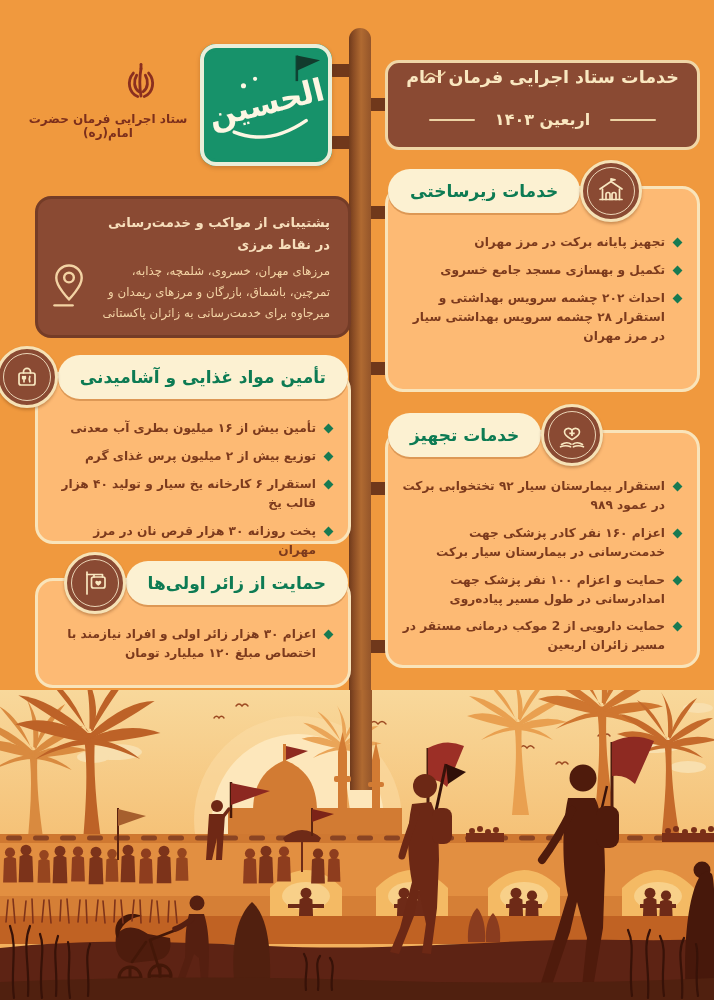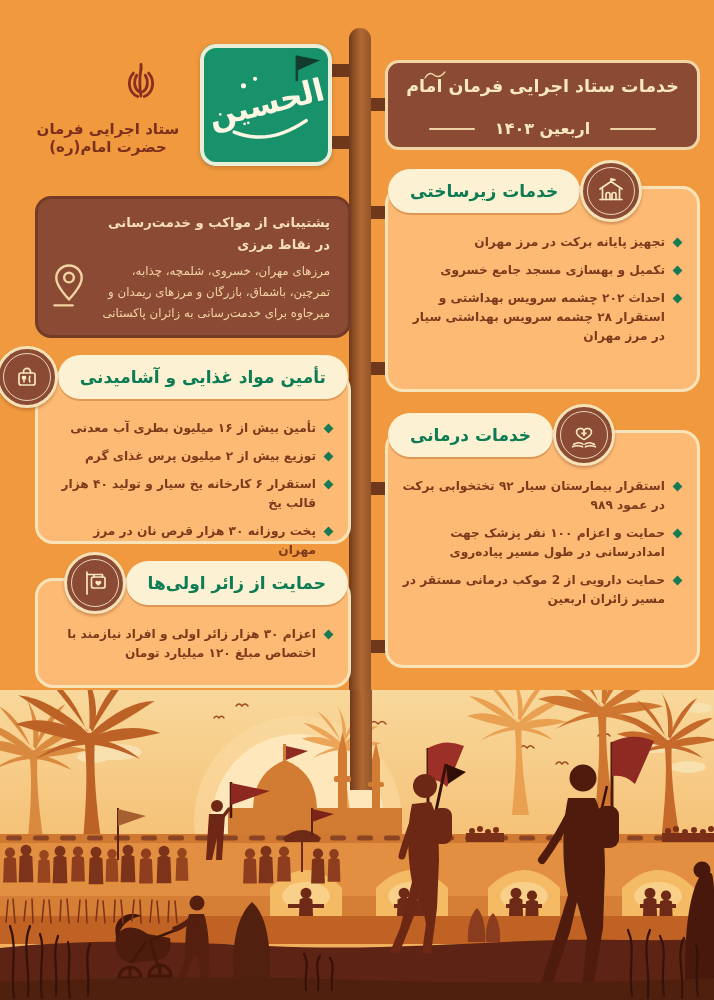--- a/index.html
+++ b/index.html
@@ -19,27 +19,27 @@
   .arm.r{left:366px;width:26px;}
   .arm.l{left:330px;width:24px;}
   
   .brand-box{
     position:absolute;left:200px;top:44px;width:132px;height:122px;z-index:3;
     background:#17926a;border-radius:16px;
     box-shadow:inset 0 0 0 4px rgba(253,246,227,.92), inset 0 0 0 7px #17926a, 0 2px 4px rgba(90,40,10,.25);
   }
   .emblem-wrap{position:absolute;left:118px;top:60px;width:46px;height:48px;z-index:3;}
   .org-name{
-    position:absolute;left:18px;top:120px;width:180px;z-index:3;
-    font-size:15px;font-weight:bold;color:#7c2f1c;text-align:center;direction:rtl;
+    position:absolute;left:18px;top:112px;width:180px;z-index:3;
+    font-size:12px;font-weight:bold;color:#7c2f1c;text-align:center;direction:rtl;
   }
   .header-box{
     position:absolute;left:385px;top:60px;width:315px;height:90px;z-index:3;
     background:#8a4a33;border:3px solid #f0d6a6;border-radius:14px;
-    color:#f9e7c0;text-align:center;padding-top:13px;
+    color:#f9e7c0;text-align:center;padding-top:4px;
   }
   .header-line1{font-size:17.5px;font-weight:bold;direction:rtl;}
   .header-line2{margin-top:23px;display:flex;align-items:center;justify-content:center;gap:20px;}
   .header-line2 .txt{font-size:16px;font-weight:bold;}
   .dash{width:46px;height:2px;background:#ecd3a4;border-radius:1px;}
   .honorific{position:absolute;left:36px;top:7px;}
   
   .border-box{
     position:absolute;left:35px;top:196px;width:316px;height:142px;z-index:3;
     background:#8a4a33;border:3px solid #743c27;border-radius:16px;
@@ -226,25 +226,29 @@
           <svg width="28" height="28" viewBox="0 0 28 28">
             <g stroke="#f8e7c0" stroke-width="1.6" fill="none" stroke-linecap="round" stroke-linejoin="round">
               <path d="M14,9.5 C12.5,6.2 6.5,6.8 6.5,11 C6.5,14.8 14,18.6 14,18.6 C14,18.6 21.5,14.8 21.5,11 C21.5,6.8 15.5,6.2 14,9.5 Z"></path>
               <path d="M3.5,23.5 C7,21.2 11,21.6 13,23.2 M24.5,23.5 C21,21.2 17,21.6 15,23.2"></path>
               <path d="M2.5,25.8 C6,24.4 10,24.6 12.6,25.8 M25.5,25.8 C22,24.4 18,24.6 15.4,25.8"></path>
             </g>
             <path d="M13.1,9.6 h1.8 v1.8 h1.8 v1.8 h-1.8 v1.8 h-1.8 v-1.8 h-1.8 v-1.8 h1.8 Z" fill="#f8e7c0"></path>
           </svg>
         </div>
       </div>
-      <div class="pill">خدمات درمانی</div>
+      <div class="pill">خدمات تجهیز</div>
     </div>
     <div class="item">
         <span class="bullet"></span>
         <span class="item-text">استقرار بیمارستان سیار ۹۲ تختخوابی برکت در عمود ۹۸۹</span>
+      </div>
+    <div class="item">
+        <span class="bullet"></span>
+        <span class="item-text">اعزام ۱۶۰ نفر کادر پزشکی جهت خدمت‌رسانی در بیمارستان سیار برکت</span>
       </div>
     <div class="item">
         <span class="bullet"></span>
         <span class="item-text">حمایت و اعزام ۱۰۰ نفر پزشک جهت امدادرسانی در طول مسیر پیاده‌روی</span>
       </div>
     <div class="item">
         <span class="bullet"></span>
         <span class="item-text">حمایت دارویی از 2 موکب درمانی مستقر در مسیر زائران اربعین</span>
       </div>
   </div>

